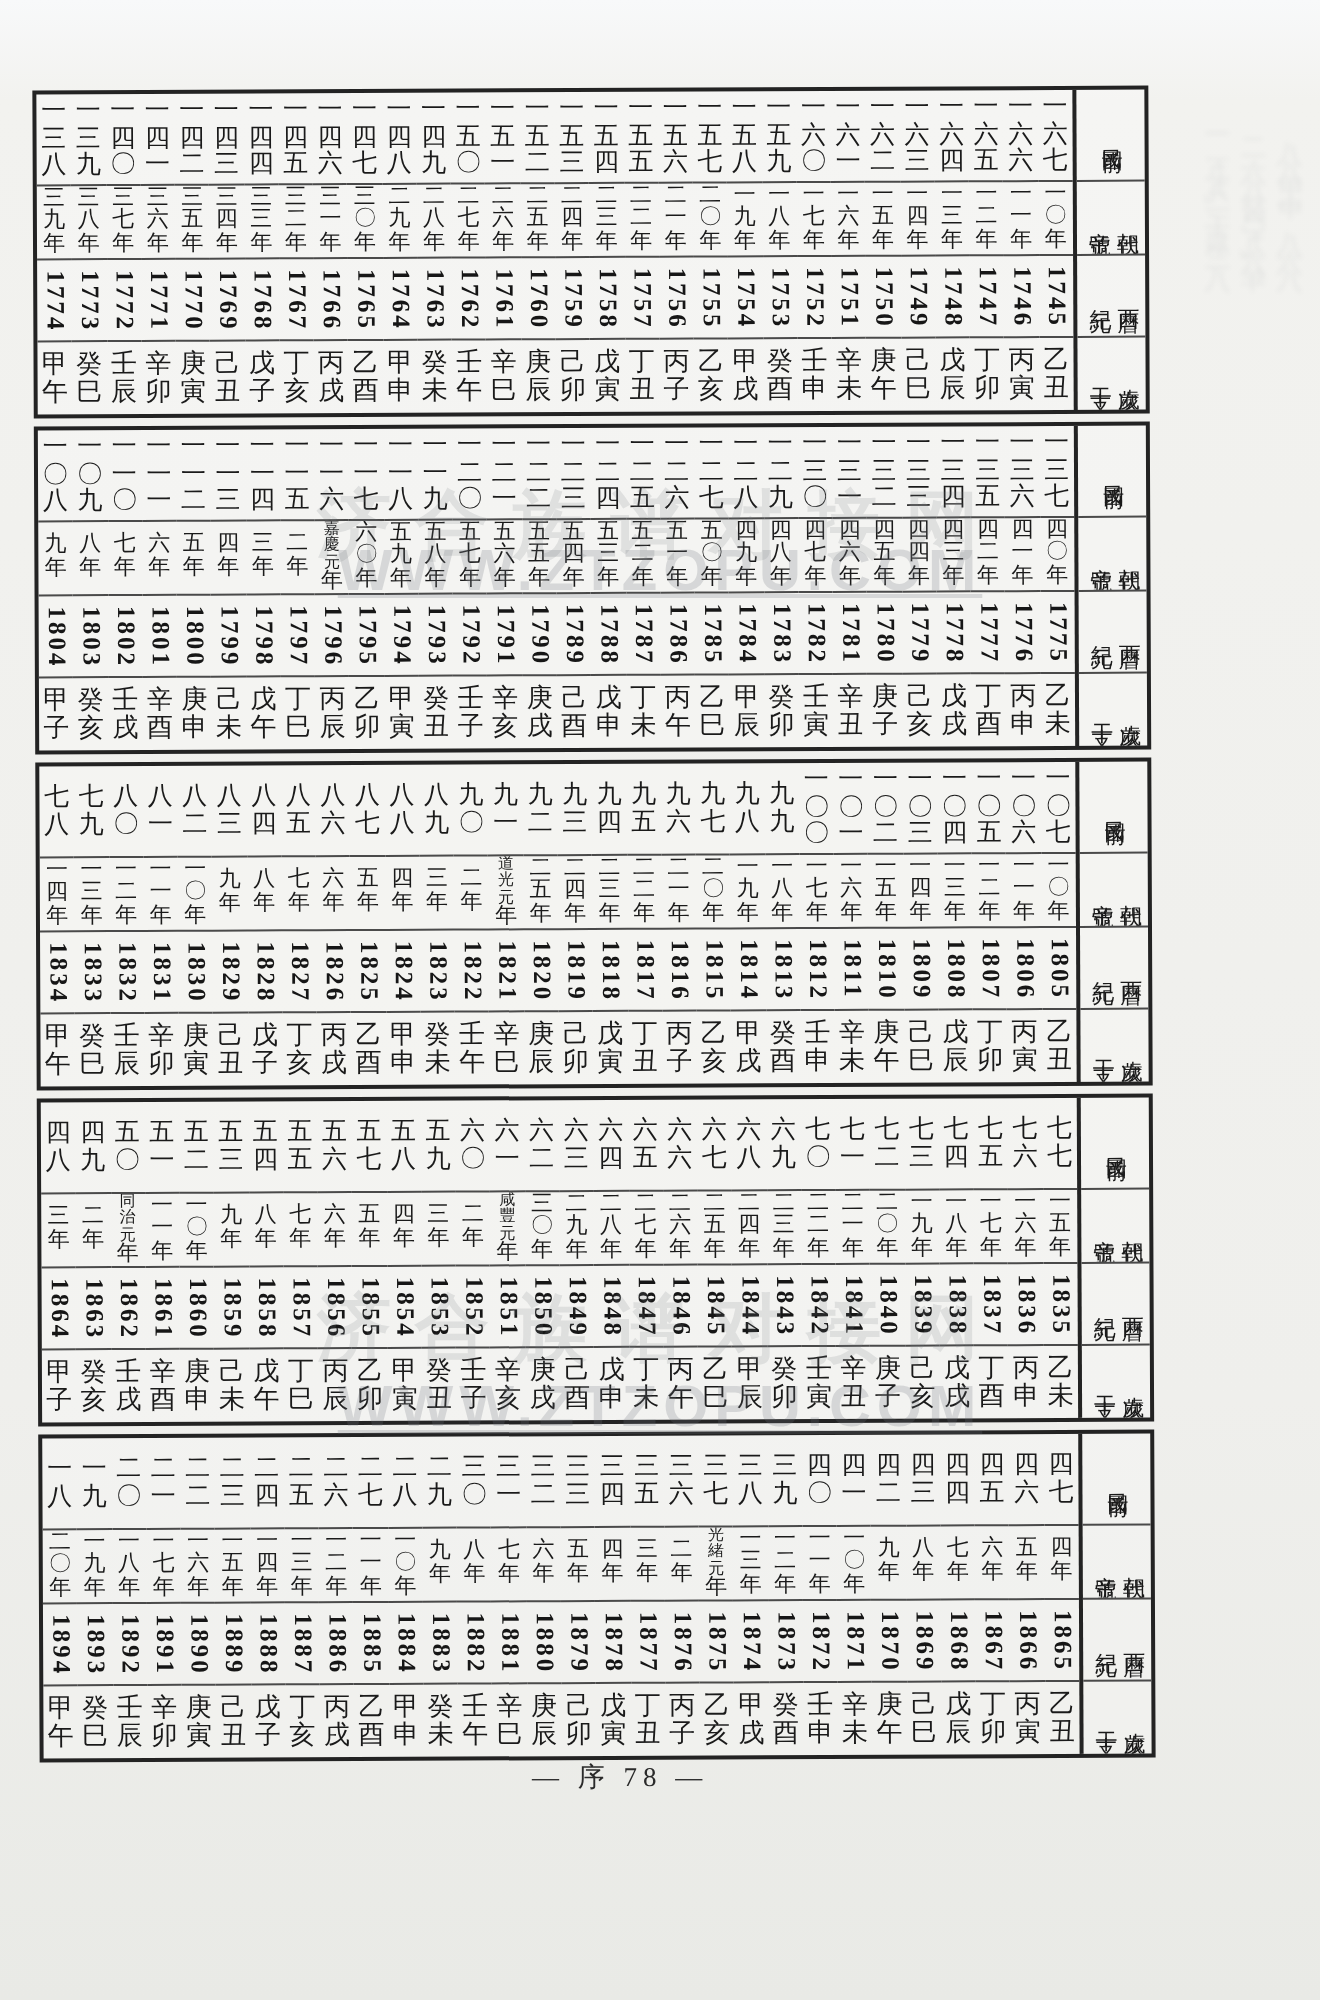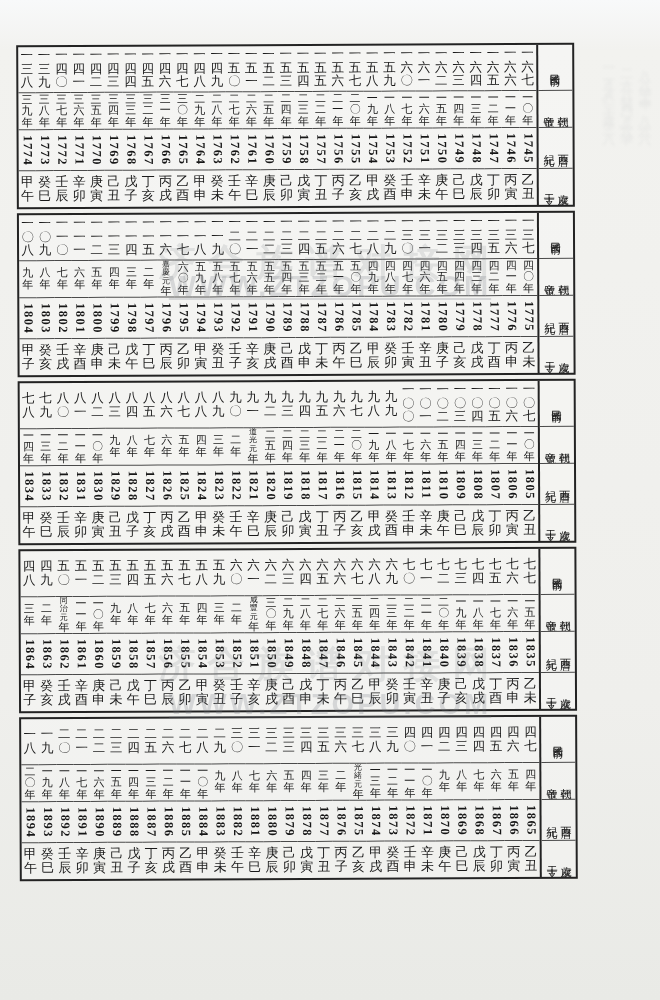--- a/index.html
+++ b/index.html
@@ -2927,13 +2927,14 @@
   <div class="wm wm-url" id="wm1-url">WWW.ZTZOPU.COM</div>
   <div class="wm wm-cn" id="wm2-cn">济合族谱对接网</div>
   <div class="wm wm-url" id="wm2-url">WWW.ZTZOPU.COM</div>
 
   <div class="bleed">
     <span class="vcol">八八甲申一八六八</span>
     <span class="vcol">二六八癸巳九六年</span>
     <span class="vcol">一五九二壬辰三八</span>
   </div>
 
+  <div class="footer">— 序 78 —</div>
 </div>
 
 </body></html>

